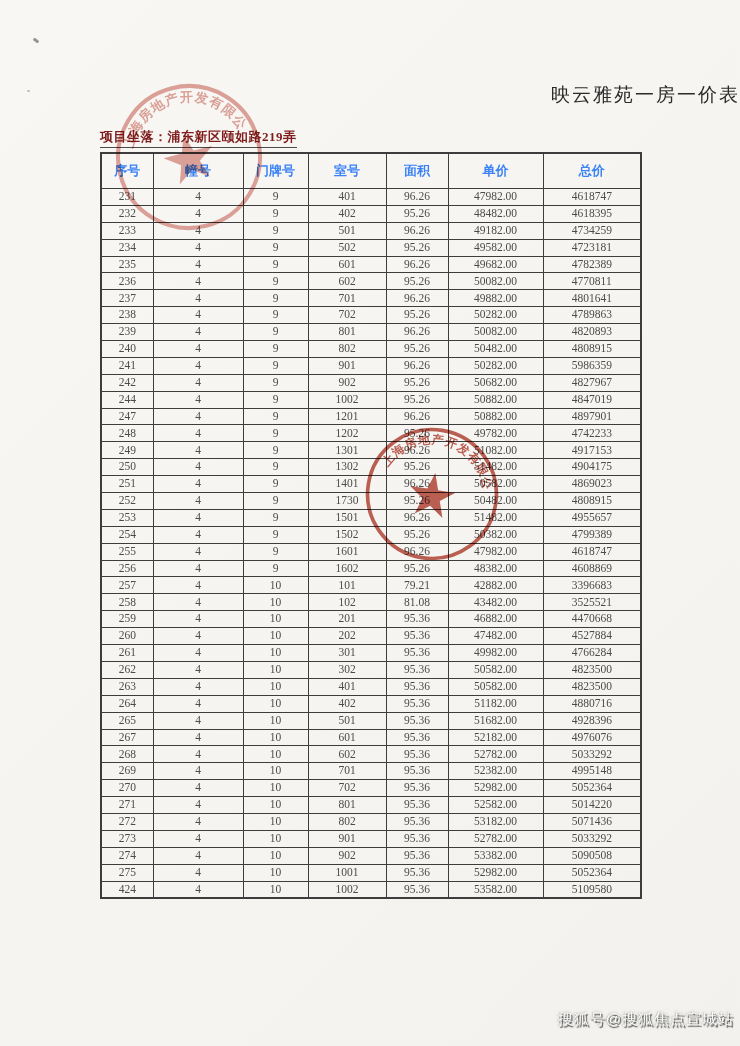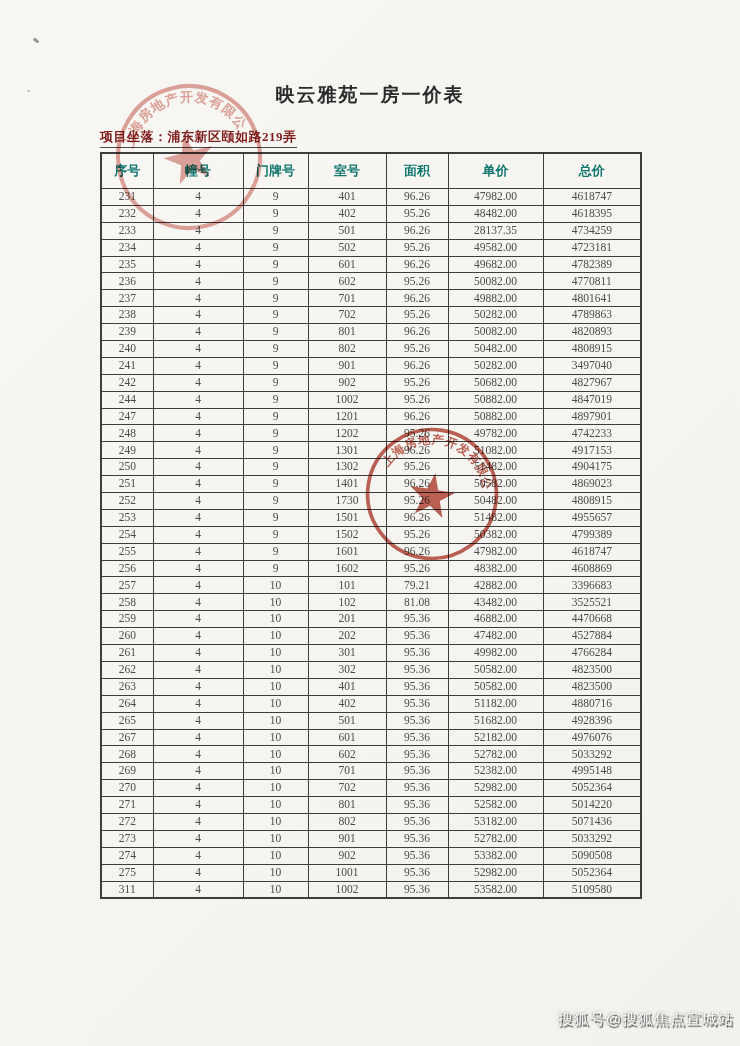--- a/index.html
+++ b/index.html
@@ -4,40 +4,40 @@
 <style>
   html, body { margin:0; padding:0; }
   body {
     width:740px; height:1046px;
     position:relative; overflow:hidden;
     background: linear-gradient(135deg, #f8f7f4 0%, var(--paper, #f5f4f0) 60%, #f2f1ed 100%);
     font-family: "Liberation Serif", "DejaVu Serif", serif;
   }
   .page-title {
     position:absolute; top:82px; left:0; width:740px;
-    text-align:center; font-size:19px; font-weight:bold;
+    text-align:right; font-size:19px; font-weight:normal;
     letter-spacing:2px; color:#2b2b2b;
   }
   .location-line {
     position:absolute; top:128px; left:100px;
     font-size:13px; font-weight:bold; color:#7f1d1d;
     border-bottom:1.5px solid #4a4a4a; padding-bottom:1px;
     letter-spacing:0.5px;
   }
   table.price-table {
     position:absolute; top:152px; left:100px; width:540px;
     border-collapse:collapse; table-layout:fixed;
     border:2px solid var(--ink, #3d3d3d);
   }
   table.price-table th, table.price-table td {
     border:1px solid var(--ink, #3d3d3d);
     text-align:center; padding:0; overflow:hidden; white-space:nowrap;
   }
   table.price-table th {
-    height:34px; font-size:13px; font-weight:bold; color:#0f766e;
+    height:34px; font-size:13px; font-weight:bold; color:#3b82f6;
   }
   table.price-table td {
     height:15.9px; font-size:11.5px; line-height:1; color:#4b4b4b;
   }
   .seal {
     position:absolute; pointer-events:none;
     mix-blend-mode:multiply;
   }
   #seal-top { left:113px; top:81px; width:152px; height:152px; transform:rotate(-14deg); opacity:.62; }
   #seal-mid { left:363px; top:425px; width:138px; height:138px; transform:rotate(9deg); opacity:.8; }
@@ -109,21 +109,21 @@
         <td>95.26</td>
         <td>48482.00</td>
         <td>4618395</td>
       </tr>
       <tr>
         <td>233</td>
         <td>4</td>
         <td>9</td>
         <td>501</td>
         <td>96.26</td>
-        <td>28137.35</td>
+        <td>49182.00</td>
         <td>4734259</td>
       </tr>
       <tr>
         <td>234</td>
         <td>4</td>
         <td>9</td>
         <td>502</td>
         <td>95.26</td>
         <td>49582.00</td>
         <td>4723181</td>
@@ -182,21 +182,21 @@
         <td>50482.00</td>
         <td>4808915</td>
       </tr>
       <tr>
         <td>241</td>
         <td>4</td>
         <td>9</td>
         <td>901</td>
         <td>96.26</td>
         <td>50282.00</td>
-        <td>3497040</td>
+        <td>5986359</td>
       </tr>
       <tr>
         <td>242</td>
         <td>4</td>
         <td>9</td>
         <td>902</td>
         <td>95.26</td>
         <td>50682.00</td>
         <td>4827967</td>
       </tr>
@@ -455,21 +455,21 @@
       <tr>
         <td>275</td>
         <td>4</td>
         <td>10</td>
         <td>1001</td>
         <td>95.36</td>
         <td>52982.00</td>
         <td>5052364</td>
       </tr>
       <tr>
-        <td>311</td>
+        <td>424</td>
         <td>4</td>
         <td>10</td>
         <td>1002</td>
         <td>95.36</td>
         <td>53582.00</td>
         <td>5109580</td>
       </tr>
     </tbody>
 </table>
 

